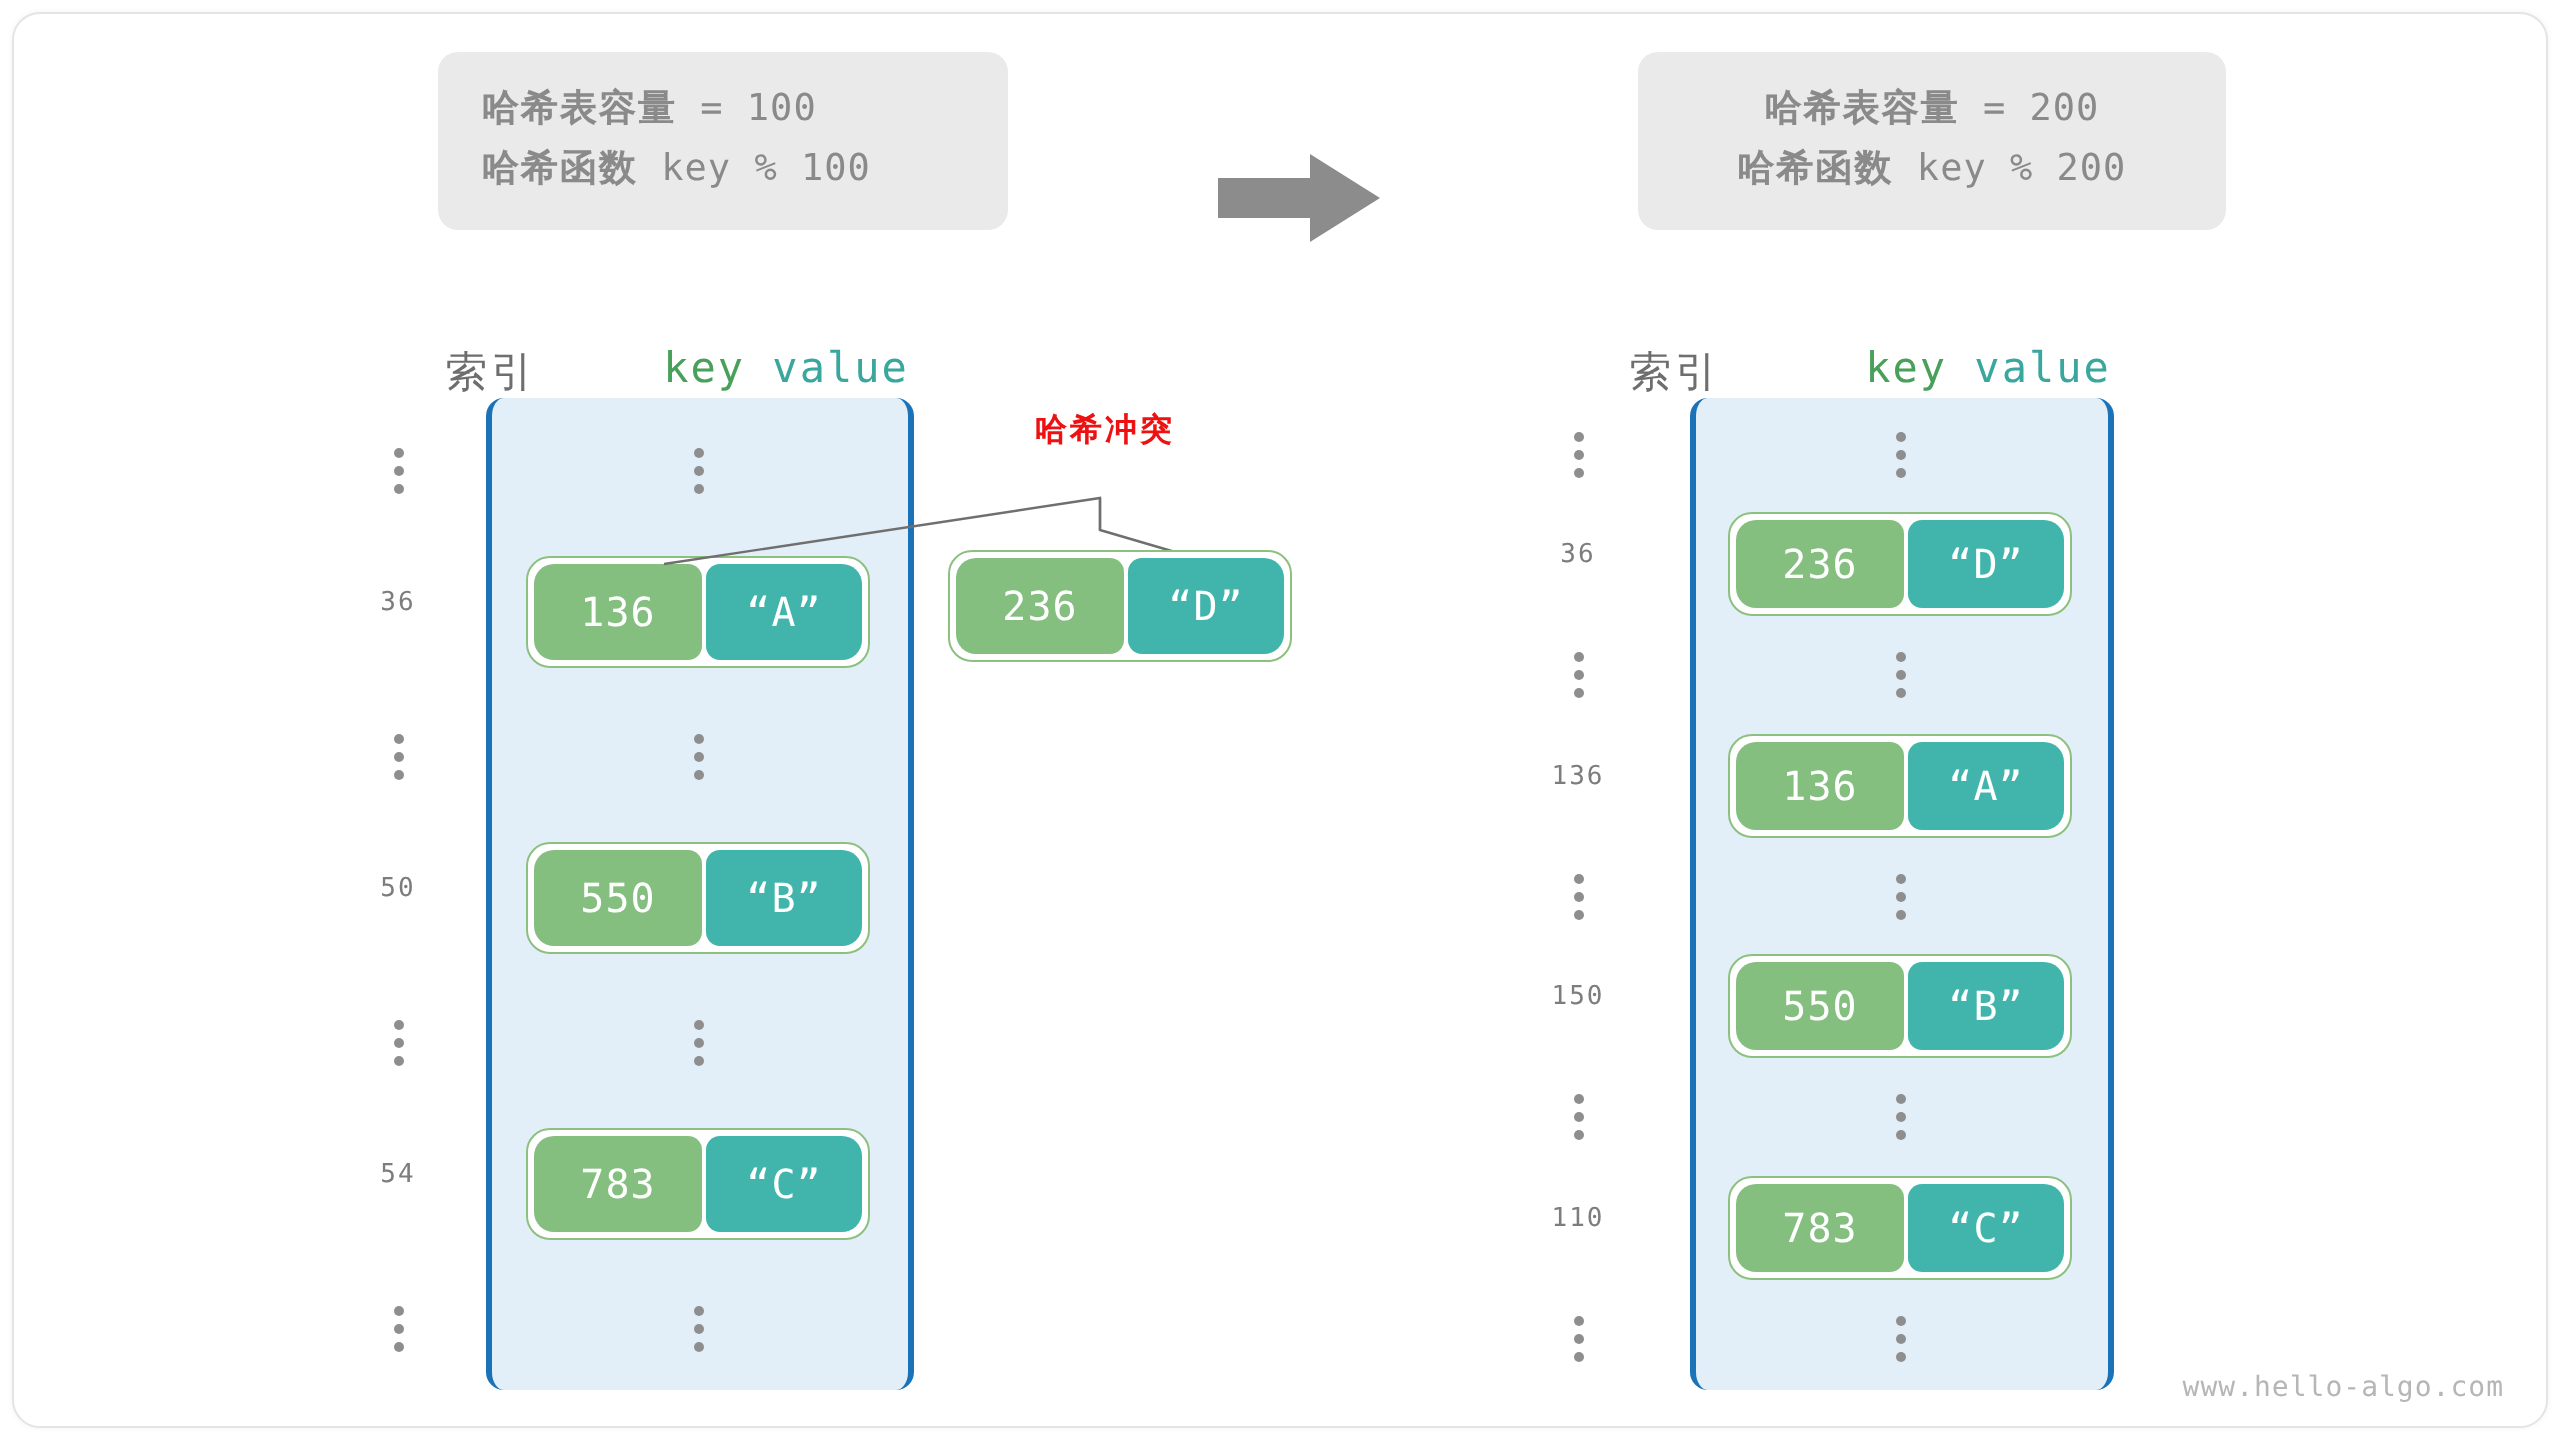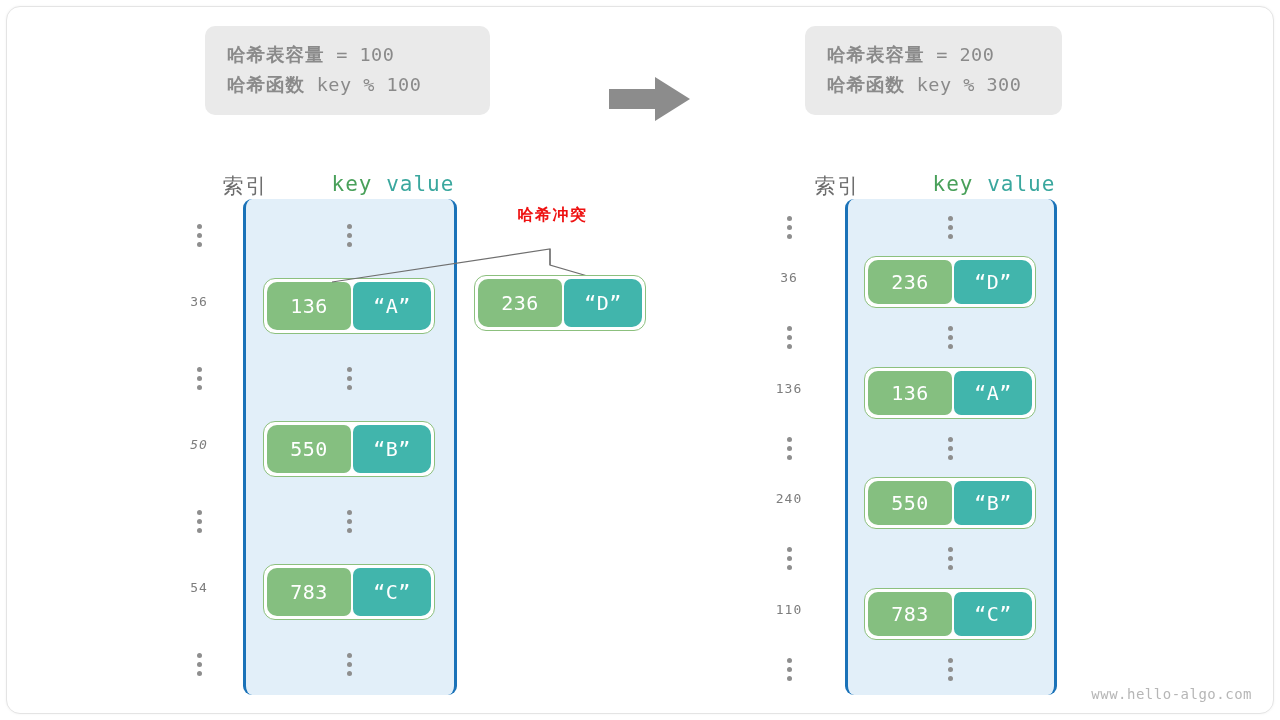--- a/index.html
+++ b/index.html
@@ -27,38 +27,39 @@
     box-shadow: 0 0 3px rgba(0,0,0,0.05);
   }
 
   
   .info-box {
     position: absolute;
     background: #eaeaea;
     border-radius: 10px;
     padding: 14px 22px 15px 22px;
     box-sizing: border-box;
+    margin-left: 14px;
   }
   .info-line {
     font-family: "DejaVu Sans Mono", monospace;
     font-size: 18.5px;
     line-height: 30px;
     color: #8a8a8a;
     white-space: pre;
     letter-spacing: 0.5px;
   }
   .info-line .cn {
     font-family: "DejaVu Sans", sans-serif;
     font-weight: bold;
     color: #8a8a8a;
     letter-spacing: 1px;
   }
 
   #box-left  { left: 205px; top: 26px; width: 285px; }
-  #box-right { left: 805px; top: 26px; width: 257px; }
+  #box-right { left: 805px; top: 26px; width: 294px; text-align: center; }
 
   
   #center-title {
     position: absolute;
     left: 520px; top: 30px;
     width: 260px;
     text-align: center;
     font-family: "DejaVu Sans", sans-serif;
     font-weight: bold;
     font-size: 19px;
@@ -189,21 +190,21 @@
   </div>
 
   <div id="arrow-wrap">
     <svg width="82" height="46" viewBox="0 0 82 46" aria-hidden="true">
       <polygon points="0,13 46,13 46,1 81,23 46,45 46,33 0,33" fill="#8c8c8c"></polygon>
     </svg>
   </div>
 
   <div class="info-box" id="box-right">
     <div class="info-line"><span class="cn">哈希表容量</span><span> = 200</span></div>
-    <div class="info-line"><span class="cn">哈希函数</span><span> key % 300</span></div>
+    <div class="info-line"><span class="cn">哈希函数</span><span> key % 200</span></div>
   </div>
 
   <div class="col-head" style="left:168px; top:148px;">
     <span class="idx">索引</span>
   </div>
   <div class="col-head" style="left:277px; top:148px;">
     <span class="k">key</span><span> </span><span class="v">value</span>
   </div>
 
   <div class="bucket" id="left-bucket" style="left:243px; top:199px; width:214px; height:496px;"></div>
@@ -226,21 +227,21 @@
       <div class="vdots" style="left: 196.5px; top: 366.75px;">
         <i></i>
         <i></i>
         <i></i>
       </div>
       <div class="vdots" style="left: 346.5px; top: 366.75px;">
         <i></i>
         <i></i>
         <i></i>
       </div>
-      <div class="idx-label" style="left: 159px; top: 437.25px; width: 80px; font-style: italic;">50</div>
+      <div class="idx-label" style="left: 159px; top: 437.25px; width: 80px;">50</div>
       <div class="pair" style="left: 263px; top: 421.25px; width: 172px; height: 56px;">
         <div class="cell-key" style="width: 85px;">550</div>
         <div class="cell-val" style="width: 79px;">“B”</div>
       </div>
       <div class="vdots" style="left: 196.5px; top: 509.75px;">
         <i></i>
         <i></i>
         <i></i>
       </div>
       <div class="vdots" style="left: 346.5px; top: 509.75px;">
@@ -318,21 +319,21 @@
       <div class="vdots" style="left: 786.5px; top: 436.85px;">
         <i></i>
         <i></i>
         <i></i>
       </div>
       <div class="vdots" style="left: 947.5px; top: 436.85px;">
         <i></i>
         <i></i>
         <i></i>
       </div>
-      <div class="idx-label" style="left: 749px; top: 491.15px; width: 80px;">240</div>
+      <div class="idx-label" style="left: 749px; top: 491.15px; width: 80px;">150</div>
       <div class="pair" style="left: 864px; top: 477.15px; width: 172px; height: 52px;">
         <div class="cell-key" style="width: 85px;">550</div>
         <div class="cell-val" style="width: 79px;">“B”</div>
       </div>
       <div class="vdots" style="left: 786.5px; top: 547.45px;">
         <i></i>
         <i></i>
         <i></i>
       </div>
       <div class="vdots" style="left: 947.5px; top: 547.45px;">

